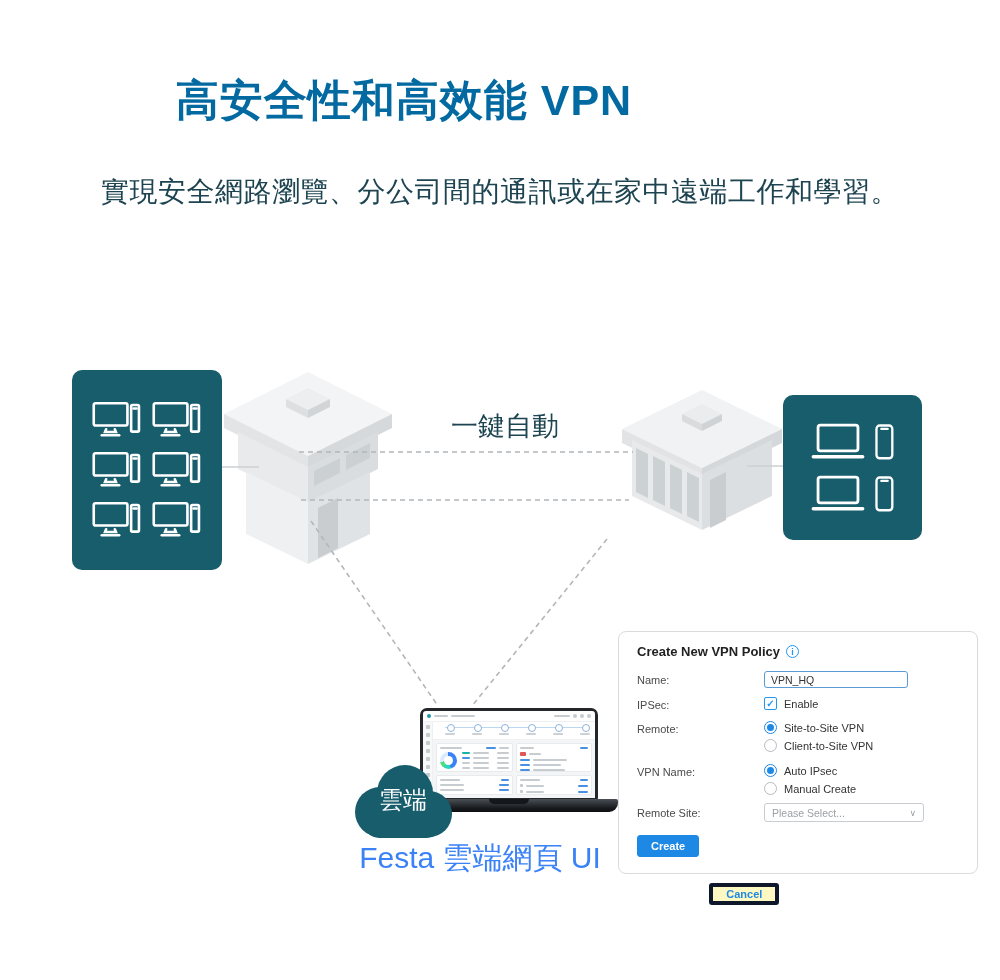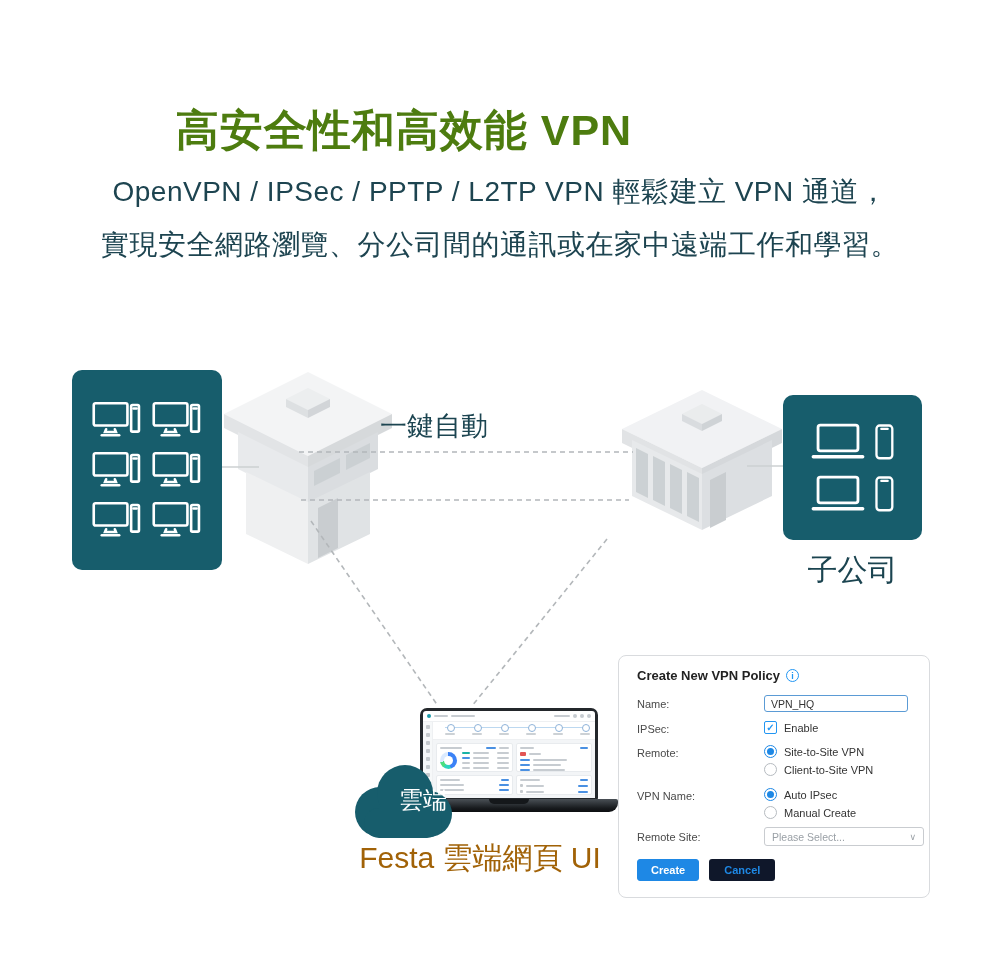--- a/index.html
+++ b/index.html
@@ -2,21 +2,21 @@
 <html><head>
 <meta charset="utf-8">
 <style>
   html,body{margin:0;padding:0;background:#fff;}
   .canvas{position:relative;width:1000px;height:980px;background:#fff;overflow:hidden;
           font-family:"Liberation Sans",sans-serif;}
   .abs{position:absolute;}
 
   
   .page-title{top:72px;left:0;width:808px;text-align:center;
-    font-size:43px;font-weight:700;letter-spacing:1px;color:#4d7c0f;margin-top:30px;}
+    font-size:43px;font-weight:700;letter-spacing:1px;color:#0369a1;}
   .page-sub{top:166px;left:0;width:1000px;text-align:center;
     font-size:28px;font-weight:400;color:#1d4450;line-height:1.88;letter-spacing:.5px;}
 
   
   .connectors{top:0;left:0;z-index:3;pointer-events:none;}
 
   
   .building{z-index:1;}
 
   
@@ -26,21 +26,21 @@
   .branch-box{left:783px;top:395px;width:139px;height:145px;}
   .branch-grid{display:grid;grid-template-rows:1fr 1fr;gap:14px;}
   .branch-row{display:flex;align-items:center;gap:10px;}
   .dev-icon{display:block;}
 
   .zone-label{font-size:30px;color:#1b4450;z-index:4;text-align:center;}
   .hq-label{left:72px;top:578px;width:150px;}
   .branch-label{left:783px;top:550px;width:139px;}
 
   
-  .tunnel-tag{left:380px;top:408px;width:250px;font-size:27px;color:#1c4551;z-index:4;}
+  .tunnel-tag{left:380px;top:408px;width:250px;text-align:center;font-size:27px;color:#1c4551;z-index:4;}
   .tunnel-name{left:355px;top:452px;width:300px;text-align:center;font-size:38px;font-weight:700;
     color:#135764;z-index:4;letter-spacing:.5px;}
 
   
   .laptop{z-index:4;}
   .laptop-screen{left:420px;top:708px;width:178px;height:92px;background:#23272b;
     border-radius:7px 7px 2px 2px;padding:3px 3px 2px 3px;box-sizing:border-box;}
   .laptop-display{width:100%;height:100%;background:#fff;border-radius:3px 3px 0 0;overflow:hidden;
     display:flex;flex-direction:column;}
   .laptop-base{left:400px;top:799px;width:218px;height:13px;z-index:5;
@@ -73,26 +73,26 @@
   .crow{display:flex;align-items:center;gap:3px;}
   .donut-wrap{display:flex;gap:5px;align-items:center;flex:1;}
   .donut{width:17px;height:17px;border-radius:50%;flex:none;
     background:conic-gradient(#3b82f6 0 45%,#2dd4bf 45% 60%,#4ade80 60% 72%,#dbeafe 72% 100%);
     position:relative;}
   .donut::after{content:"";position:absolute;inset:4px;background:#fff;border-radius:50%;}
   .rows{flex:1;display:flex;flex-direction:column;gap:3px;}
 
   
   .cloud{left:350px;top:760px;width:106px;height:82px;z-index:7;}
-  .cloud-label{left:370px;top:784px;width:106px;text-align:center;color:#fff;font-size:24px;z-index:8;}
-
-  .laptop-caption{left:320px;top:838px;width:320px;text-align:center;font-size:30px;color:#a16207;z-index:4;}
-
-  
-  .panel{left:618px;top:655px;width:312px;height:243px;background:#fff;border:1px solid #d9dbde;
+  .cloud-label{left:350px;top:784px;width:106px;text-align:center;color:#fff;font-size:24px;z-index:8;}
+
+  .laptop-caption{left:320px;top:838px;width:320px;text-align:center;font-size:30px;color:#3b82f6;z-index:4;}
+
+  
+  .panel{left:618px;top:631px;width:360px;height:243px;background:#fff;border:1px solid #d9dbde;
     border-radius:8px;z-index:4;box-sizing:border-box;font-family:"Liberation Sans",sans-serif;}
   .panel-title{position:absolute;left:18px;top:12px;font-size:13px;font-weight:700;color:#222;
     display:flex;align-items:center;gap:6px;}
   .info-icon{width:13px;height:13px;border-radius:50%;border:1.5px solid #2196f3;color:#2196f3;
     font-size:9px;font-weight:700;display:flex;align-items:center;justify-content:center;
     font-style:normal;box-sizing:border-box;}
   .frow{position:absolute;left:18px;display:flex;align-items:center;font-size:11px;color:#4a4a4a;}
   .fctrl{position:absolute;left:145px;display:flex;align-items:center;font-size:11px;color:#333;}
   .name-input{width:144px;height:17px;border:1px solid #5b9bd5;border-radius:3px;font-size:10.5px;
     color:#333;padding:0 6px;box-sizing:border-box;font-family:"Liberation Sans",sans-serif;outline:none;}
@@ -103,30 +103,29 @@
   .radio.on{border:1.5px solid #1e88e5;position:relative;}
   .radio.on::after{content:"";position:absolute;inset:2px;background:#1e88e5;border-radius:50%;}
   .radio.off{border:1px solid #b6bbc0;}
   .select{width:160px;height:19px;border:1px solid #c9ccd0;border-radius:3px;display:flex;align-items:center;
     justify-content:space-between;padding:0 7px;box-sizing:border-box;color:#9aa0a6;font-size:10.5px;background:#fff;}
   .chev{color:#9aa0a6;font-size:9px;}
   .btn-row{position:absolute;left:18px;top:203px;display:flex;gap:10px;}
   .btn{height:22px;border-radius:3px;font-size:11px;font-weight:700;display:flex;align-items:center;
     justify-content:center;padding:0 13px;cursor:pointer;box-sizing:border-box;font-family:"Liberation Sans",sans-serif;}
   .btn.primary{background:#1e88e5;color:#fff;border:1px solid #1e88e5;}
-  .btn.ghost{background:#0f172a;color:#1e88e5;border:2px solid #0f172a;}
+  .btn.ghost{background:#fef9c3;color:#1e88e5;border:4px solid #0f172a;margin-top:48px;}
 </style>
 </head>
 <body>
 
 <div class="canvas">
 
   <div class="abs page-title">高安全性和高效能 VPN</div>
   <div class="abs page-sub">
-    <div>OpenVPN / IPSec / PPTP / L2TP VPN 輕鬆建立 VPN 通道，</div>
     <div>實現安全網路瀏覽、分公司間的通訊或在家中遠端工作和學習。</div>
   </div>
 
   <svg class="abs connectors" width="1000" height="980" viewBox="0 0 1000 980">
     <g stroke="#b3b7ba" stroke-width="1.6" stroke-dasharray="5 4" fill="none">
       <line x1="299" y1="452" x2="633" y2="452"></line>
       <line x1="301" y1="500" x2="629" y2="500"></line>
       <line x1="311" y1="521" x2="438" y2="706"></line>
       <line x1="607" y1="539" x2="472" y2="706"></line>
     </g>
@@ -252,21 +251,20 @@
           </svg>
         <svg class="dev-icon" width="19" height="36" viewBox="0 0 18 34">
             <g fill="none" stroke="#fff" stroke-width="2.2" stroke-linecap="round">
               <rect x="1.4" y="1.4" width="15" height="31" rx="3"></rect>
               <path d="M6,4.6 H12"></path>
             </g>
           </svg>
       </div>
     </div>
   </div>
-  <div class="abs zone-label branch-label">子公司</div>
 
   <div class="abs tunnel-tag">一鍵自動</div>
 
   <div class="abs laptop laptop-screen">
     <div class="laptop-display">
       <div class="db-top">
           <span class="dot teal"></span>
           <span class="bar" style="width:14px"></span>
           <span class="bar" style="width:24px"></span>
           <span class="db-spacer"></span>

